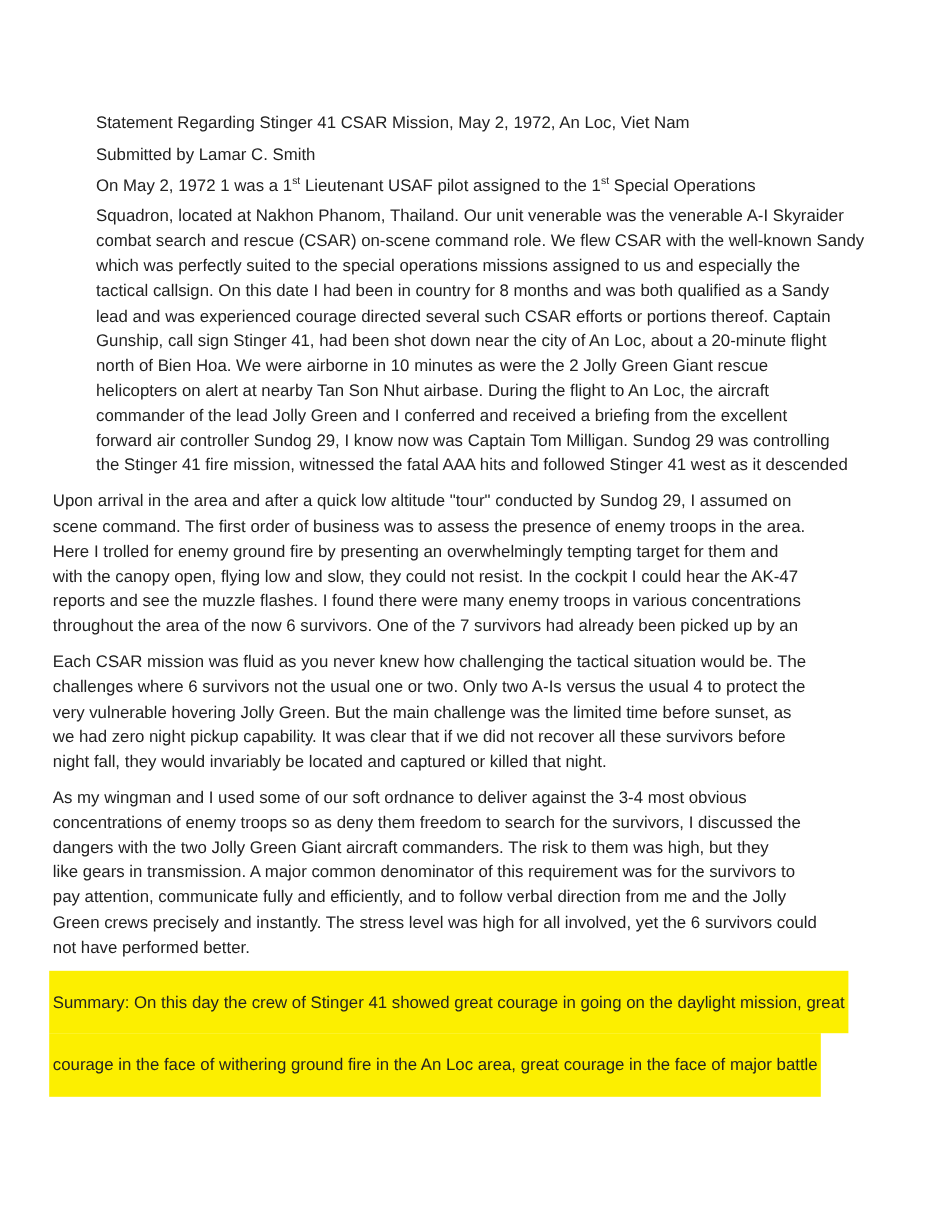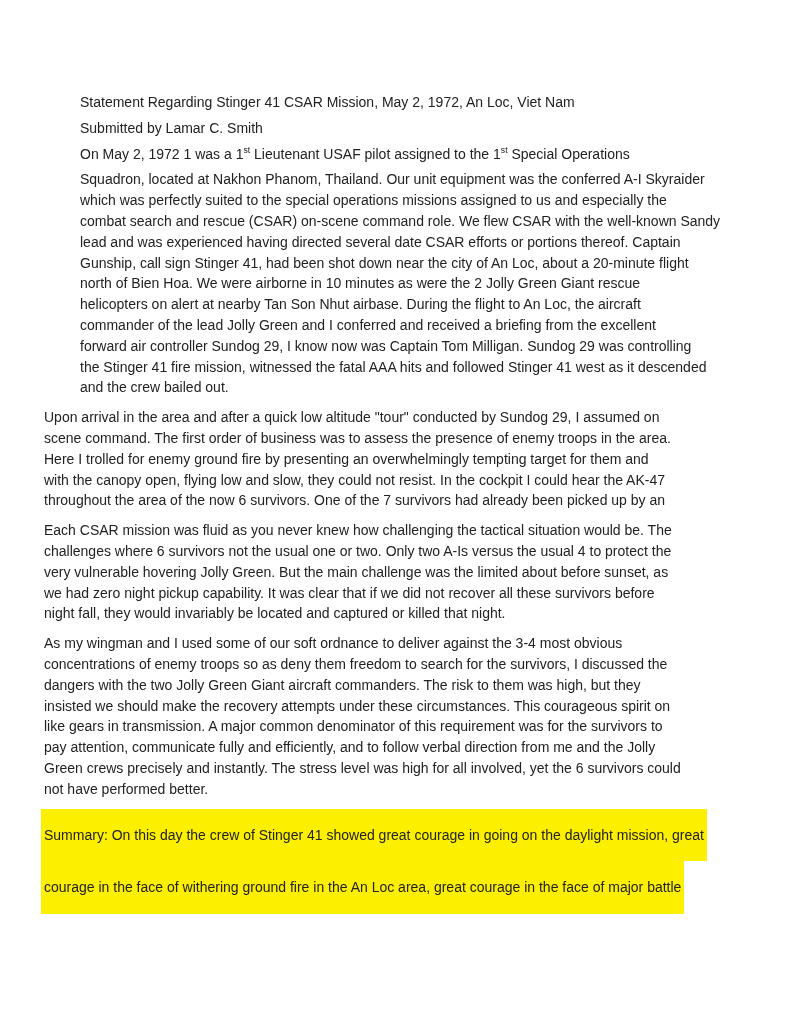--- a/index.html
+++ b/index.html
@@ -47,51 +47,51 @@
       <div class="para indent-large tight">
         <div class="line"><span class="line-text"><span>Statement Regarding Stinger 41 CSAR Mission, May 2, 1972, An Loc, Viet Nam</span></span></div>
       </div>
       <div class="para indent-large tight">
         <div class="line"><span class="line-text"><span>Submitted by Lamar C. Smith</span></span></div>
       </div>
       <div class="para indent-large tight">
         <div class="line"><span class="line-text"><span>On May 2, 1972 1 was a 1</span><span class="sup">st</span><span> Lieutenant USAF pilot assigned to the 1</span><span class="sup">st</span><span> Special Operations</span></span></div>
       </div>
       <div class="para indent-large">
-        <div class="line"><span class="line-text"><span>Squadron, located at Nakhon Phanom, Thailand. Our unit equipment was the conferred A-I Skyraider</span></span></div>
+        <div class="line"><span class="line-text"><span>Squadron, located at Nakhon Phanom, Thailand. Our unit venerable was the venerable A-I Skyraider</span></span></div>
+        <div class="line"><span class="line-text"><span>combat search and rescue (CSAR) on-scene command role. We flew CSAR with the well-known Sandy</span></span></div>
         <div class="line"><span class="line-text"><span>which was perfectly suited to the special operations missions assigned to us and especially the</span></span></div>
-        <div class="line"><span class="line-text"><span>combat search and rescue (CSAR) on-scene command role. We flew CSAR with the well-known Sandy</span></span></div>
-        <div class="line"><span class="line-text"><span>lead and was experienced having directed several date CSAR efforts or portions thereof. Captain</span></span></div>
+        <div class="line"><span class="line-text"><span>tactical callsign. On this date I had been in country for 8 months and was both qualified as a Sandy</span></span></div>
+        <div class="line"><span class="line-text"><span>lead and was experienced courage directed several such CSAR efforts or portions thereof. Captain</span></span></div>
         <div class="line"><span class="line-text"><span>Gunship, call sign Stinger 41, had been shot down near the city of An Loc, about a 20-minute flight</span></span></div>
         <div class="line"><span class="line-text"><span>north of Bien Hoa. We were airborne in 10 minutes as were the 2 Jolly Green Giant rescue</span></span></div>
         <div class="line"><span class="line-text"><span>helicopters on alert at nearby Tan Son Nhut airbase. During the flight to An Loc, the aircraft</span></span></div>
         <div class="line"><span class="line-text"><span>commander of the lead Jolly Green and I conferred and received a briefing from the excellent</span></span></div>
         <div class="line"><span class="line-text"><span>forward air controller Sundog 29, I know now was Captain Tom Milligan. Sundog 29 was controlling</span></span></div>
         <div class="line"><span class="line-text"><span>the Stinger 41 fire mission, witnessed the fatal AAA hits and followed Stinger 41 west as it descended</span></span></div>
-        <div class="line"><span class="line-text"><span>and the crew bailed out.</span></span></div>
       </div>
       <div class="para">
         <div class="line"><span class="line-text"><span>Upon arrival in the area and after a quick low altitude "tour" conducted by Sundog 29, I assumed on</span></span></div>
         <div class="line"><span class="line-text"><span>scene command. The first order of business was to assess the presence of enemy troops in the area.</span></span></div>
         <div class="line"><span class="line-text"><span>Here I trolled for enemy ground fire by presenting an overwhelmingly tempting target for them and</span></span></div>
         <div class="line"><span class="line-text"><span>with the canopy open, flying low and slow, they could not resist. In the cockpit I could hear the AK-47</span></span></div>
+        <div class="line"><span class="line-text"><span>reports and see the muzzle flashes. I found there were many enemy troops in various concentrations</span></span></div>
         <div class="line"><span class="line-text"><span>throughout the area of the now 6 survivors. One of the 7 survivors had already been picked up by an</span></span></div>
       </div>
       <div class="para">
         <div class="line"><span class="line-text"><span>Each CSAR mission was fluid as you never knew how challenging the tactical situation would be. The</span></span></div>
         <div class="line"><span class="line-text"><span>challenges where 6 survivors not the usual one or two. Only two A-Is versus the usual 4 to protect the</span></span></div>
-        <div class="line"><span class="line-text"><span>very vulnerable hovering Jolly Green. But the main challenge was the limited about before sunset, as</span></span></div>
+        <div class="line"><span class="line-text"><span>very vulnerable hovering Jolly Green. But the main challenge was the limited time before sunset, as</span></span></div>
         <div class="line"><span class="line-text"><span>we had zero night pickup capability. It was clear that if we did not recover all these survivors before</span></span></div>
         <div class="line"><span class="line-text"><span>night fall, they would invariably be located and captured or killed that night.</span></span></div>
       </div>
       <div class="para">
         <div class="line"><span class="line-text"><span>As my wingman and I used some of our soft ordnance to deliver against the 3-4 most obvious</span></span></div>
         <div class="line"><span class="line-text"><span>concentrations of enemy troops so as deny them freedom to search for the survivors, I discussed the</span></span></div>
         <div class="line"><span class="line-text"><span>dangers with the two Jolly Green Giant aircraft commanders. The risk to them was high, but they</span></span></div>
-        <div class="line"><span class="line-text"><span>insisted we should make the recovery attempts under these circumstances. This courageous spirit on</span></span></div>
         <div class="line"><span class="line-text"><span>like gears in transmission. A major common denominator of this requirement was for the survivors to</span></span></div>
         <div class="line"><span class="line-text"><span>pay attention, communicate fully and efficiently, and to follow verbal direction from me and the Jolly</span></span></div>
         <div class="line"><span class="line-text"><span>Green crews precisely and instantly. The stress level was high for all involved, yet the 6 survivors could</span></span></div>
         <div class="line"><span class="line-text"><span>not have performed better.</span></span></div>
       </div>
       <div class="para highlighted">
         <div class="line"><span class="line-text hl"><span>Summary: On this day the crew of Stinger 41 showed great courage in going on the daylight mission, great</span></span></div>
         <div class="line"><span class="line-text hl"><span>courage in the face of withering ground fire in the An Loc area, great courage in the face of major battle</span></span></div>
       </div>
     </div>

